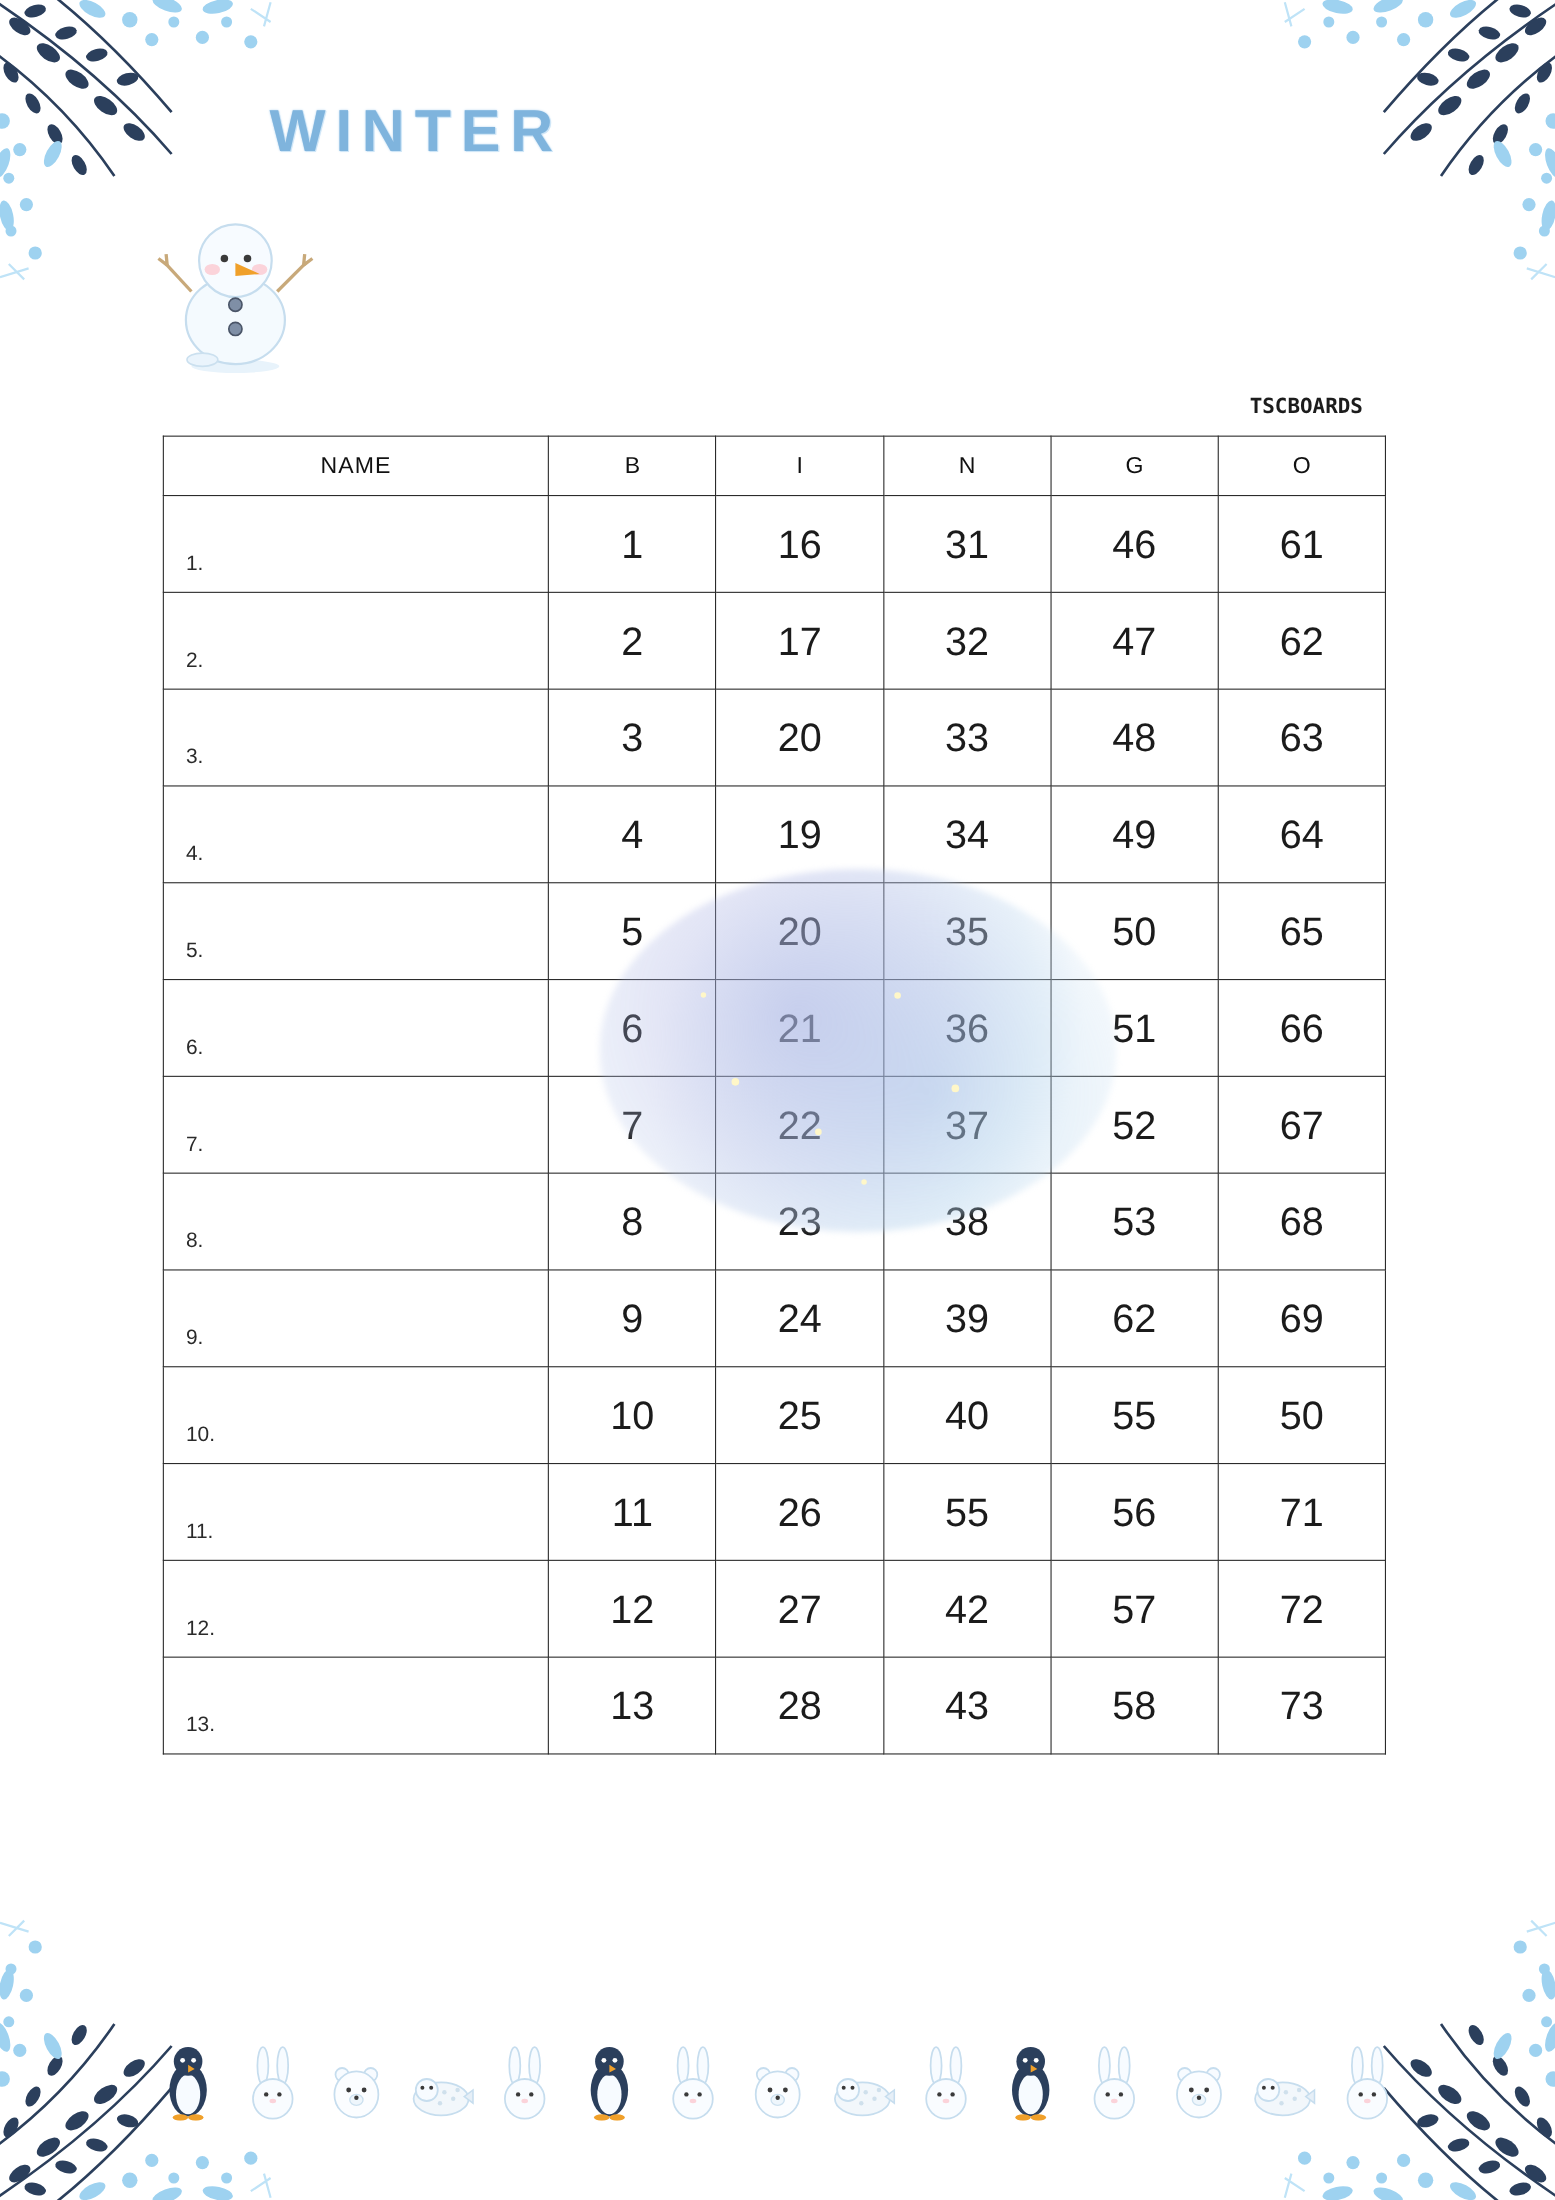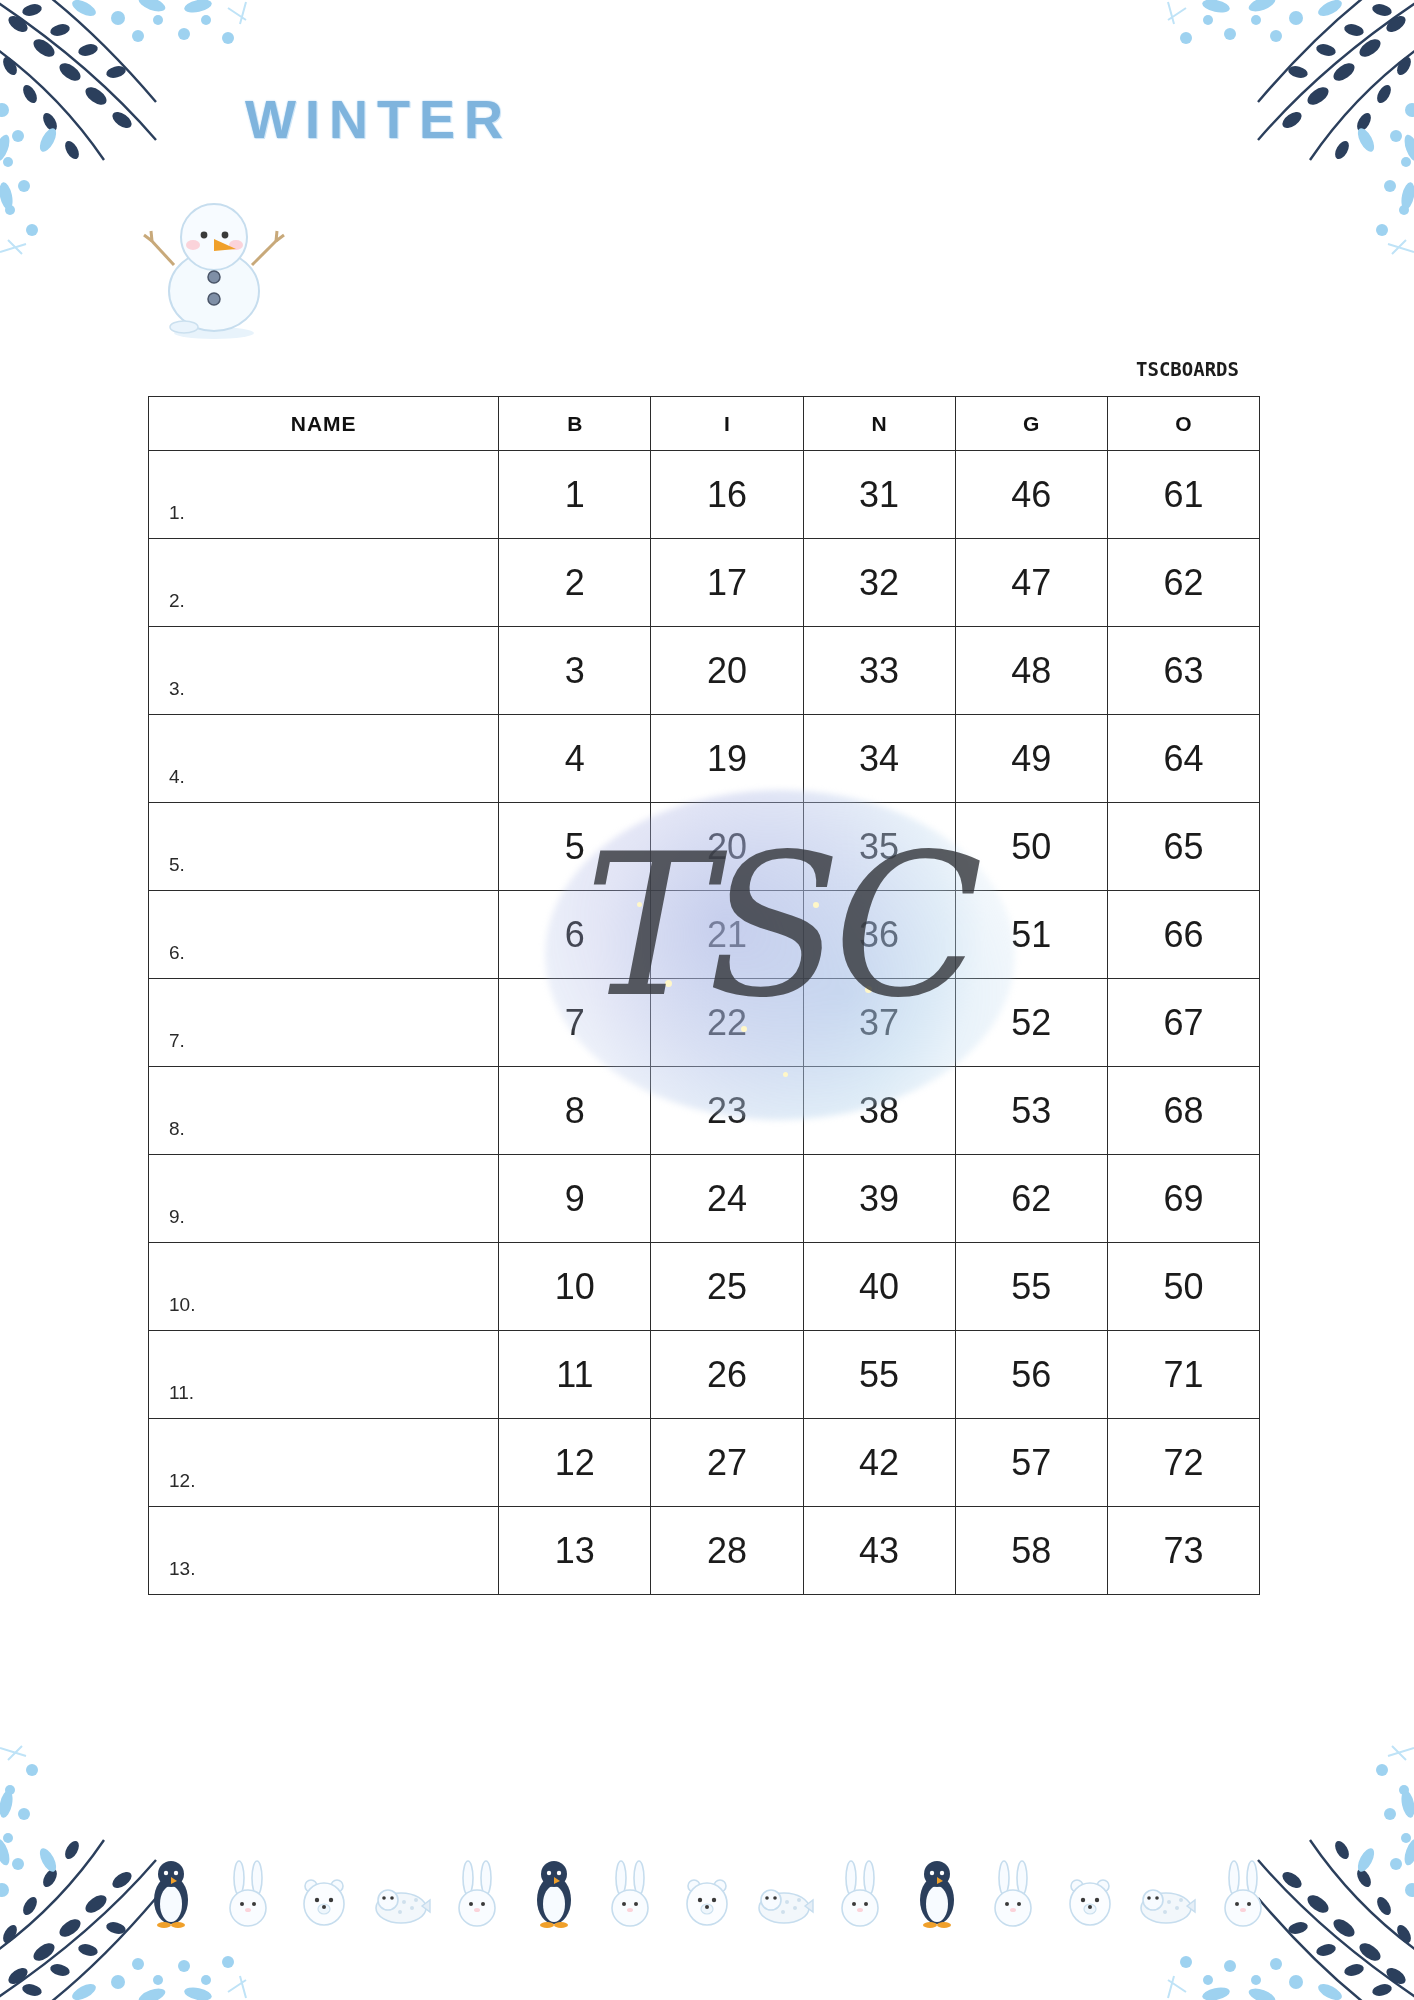--- a/index.html
+++ b/index.html
@@ -70,21 +70,21 @@
     border: 1px solid #2b2b2b;
     padding: 0;
     text-align: center;
     vertical-align: middle;
   }
   col.name { width: 350px; }
   col.num  { width: 152px; }
 
   thead th {
     height: 54px;
-    font-weight: bold;
+    font-weight: normal;
     font-size: 21px;
     color: #111;
     font-family: "Liberation Sans", sans-serif;
   }
   thead th.name-h {
     font-size: 21px;
     letter-spacing: 1px;
   }
   tbody td {
     height: 88px;
@@ -486,21 +486,20 @@
 </div>
 
 <div class="wm">
   <div class="wm-blob"></div>
   <div class="spark" style="left:120px; top:190px; width:7px; height:7px;"></div>
   <div class="spark" style="left:196px; top:236px; width:6px; height:6px;"></div>
   <div class="spark" style="left:268px; top:112px; width:6px; height:6px;"></div>
   <div class="spark" style="left:320px; top:196px; width:7px; height:7px;"></div>
   <div class="spark" style="left:238px; top:282px; width:5px; height:5px;"></div>
   <div class="spark" style="left:92px; top:112px; width:5px; height:5px;"></div>
-  <div class="wm-text">TSC</div>
 </div>
 
 <div class="animals">
   <div>
     <svg viewBox="0 0 62 72">
         <ellipse cx="31" cy="44" rx="17" ry="24" fill="#2b3f5c"></ellipse>
         <ellipse cx="31" cy="48" rx="11" ry="18" fill="#f7fbff"></ellipse>
         <circle cx="31" cy="18" r="13" fill="#2b3f5c"></circle>
         <circle cx="26" cy="17" r="2.2" fill="#fff"></circle>
         <circle cx="36" cy="17" r="2.2" fill="#fff"></circle>

